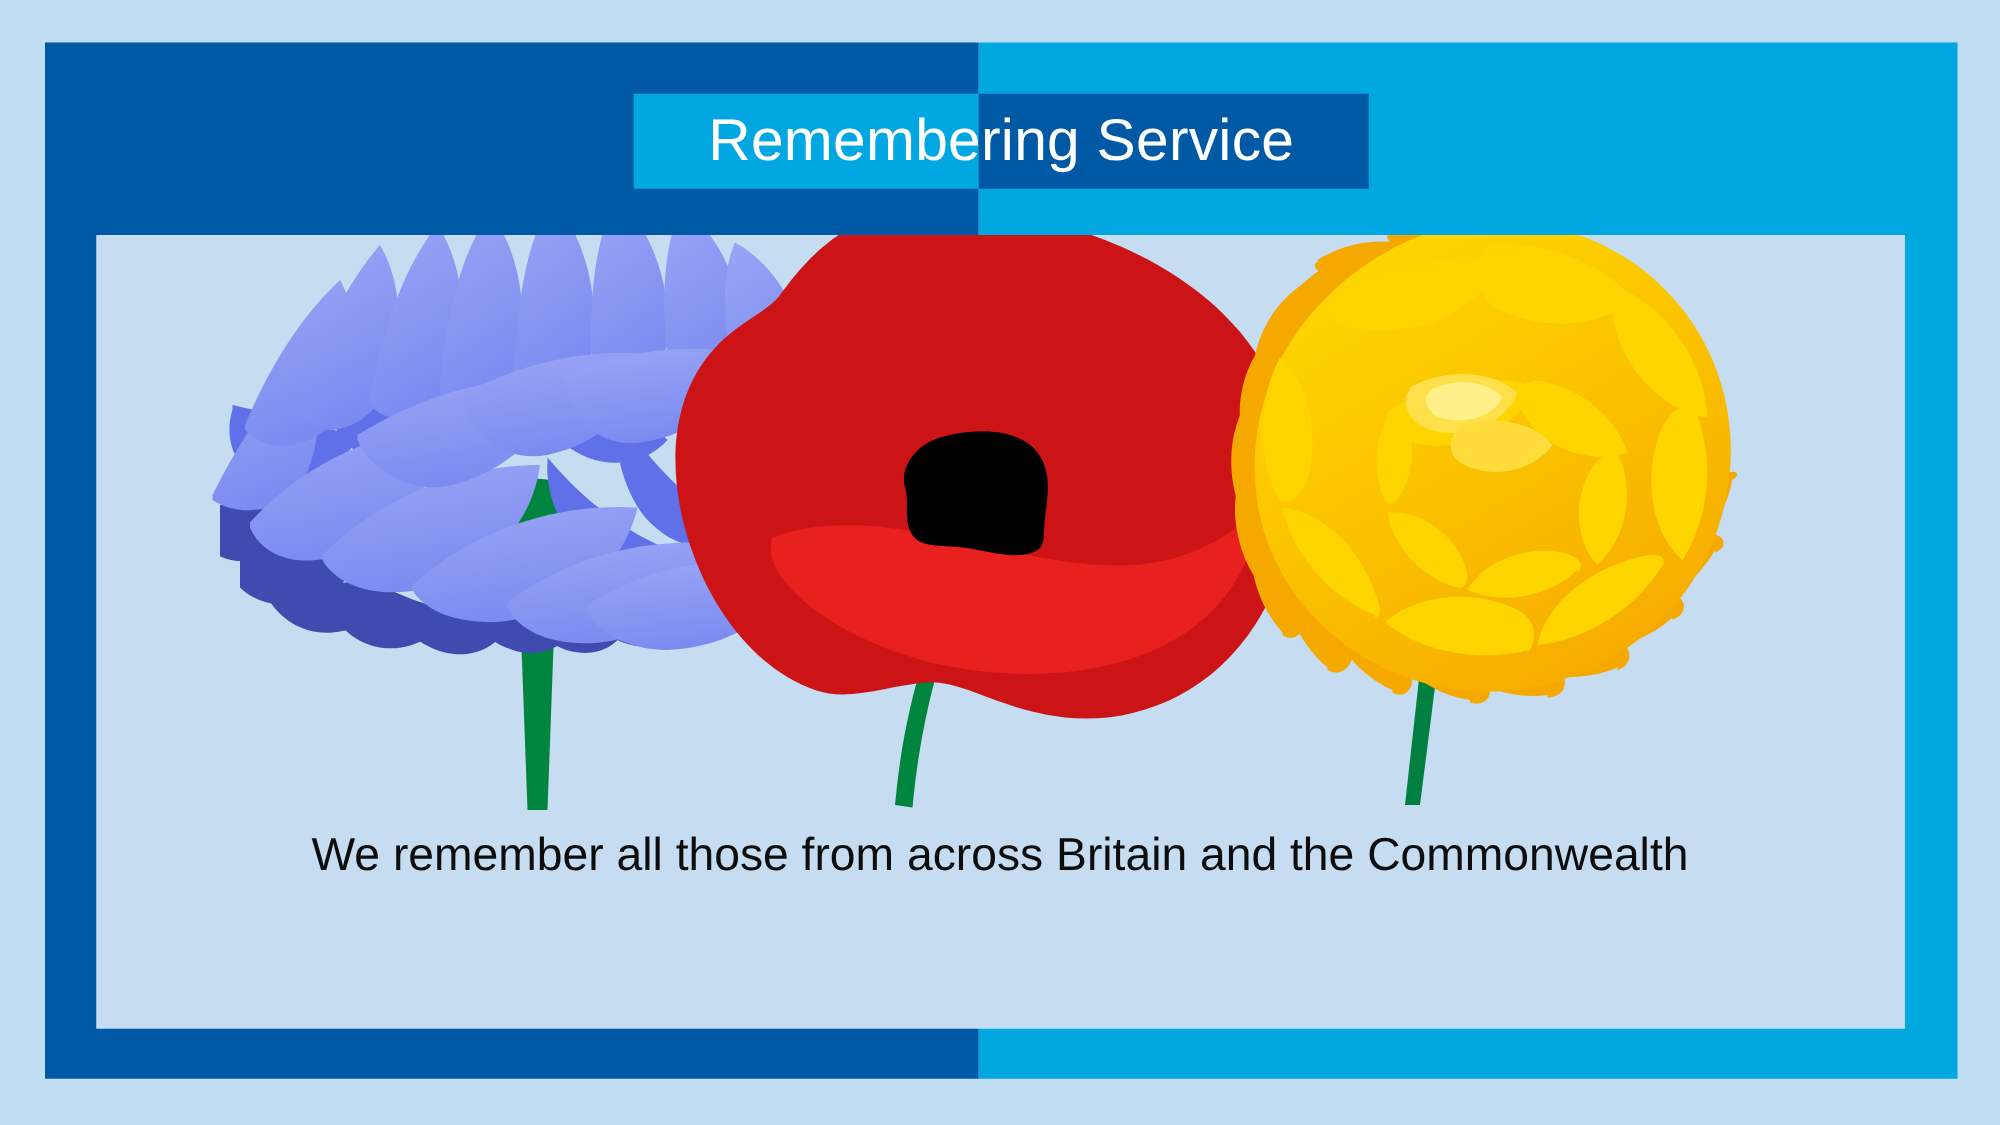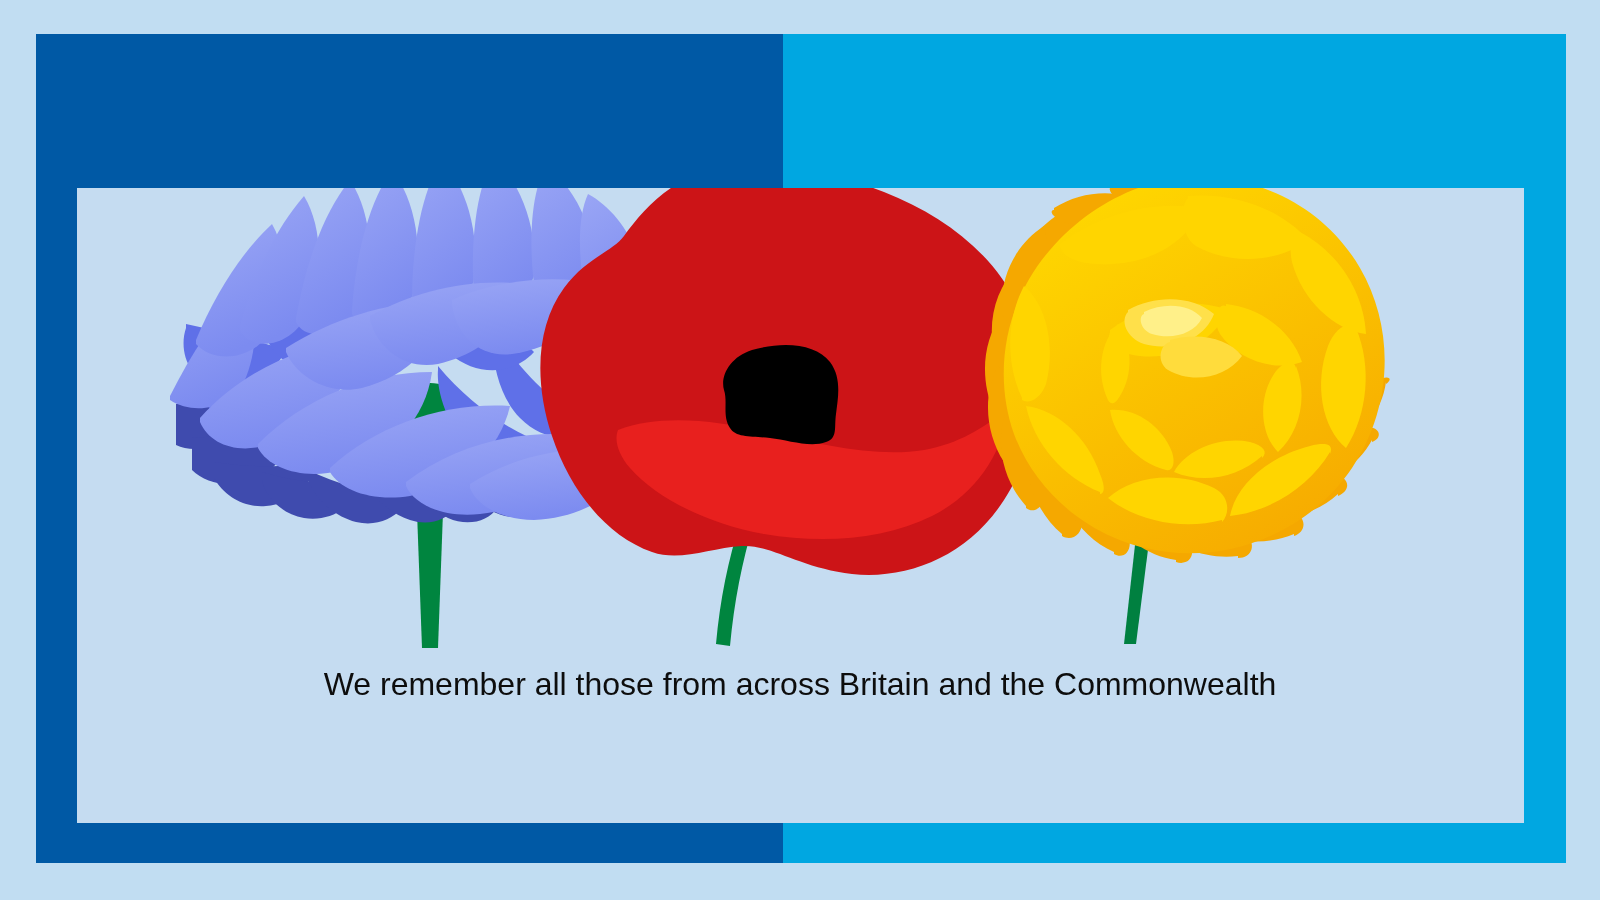--- a/index.html
+++ b/index.html
@@ -100,21 +100,21 @@
     pointer-events: none;
   }
   
   .caption {
     position: absolute;
     left: 160px;
     top: 660px;
     width: 1280px;
     text-align: center;
     color: #0d0d0d;
-    font-size: 32px;
+    font-size: 37px;
     line-height: 48px;
     font-weight: 400;
   }
   .caption-line { display: block; white-space: nowrap; }
 </style>
 </head>
 <body>
 
 <div id="stage">
 
@@ -287,18 +287,23 @@
 
         <g>
           <path d="M1128 310 C1156 294 1194 296 1214 314 C1204 340 1172 352 1144 344 C1126 338 1120 320 1128 312 Z" fill="#FFE04A"></path>
           <path d="M1144 312 C1164 302 1190 304 1202 318 C1194 334 1172 340 1152 334 C1140 330 1138 316 1144 314 Z" fill="#FFF089"></path>
           <path d="M1170 340 C1198 332 1228 338 1242 356 C1226 378 1192 384 1168 370 C1156 362 1160 344 1170 342 Z" fill="#FFDC3C"></path>
         </g>
       </g>
     </g>
   </svg>
 
+  <div class="title-wrap">
+    <div class="title-bg-left"></div>
+    <div class="title-bg-right"></div>
+    <div class="title-text">Remembering Service</div>
+  </div>
 
   <div class="caption">
     <span class="caption-line">We remember all those from across Britain and the Commonwealth</span>
   </div>
 
 </div>
 
 </body></html>

